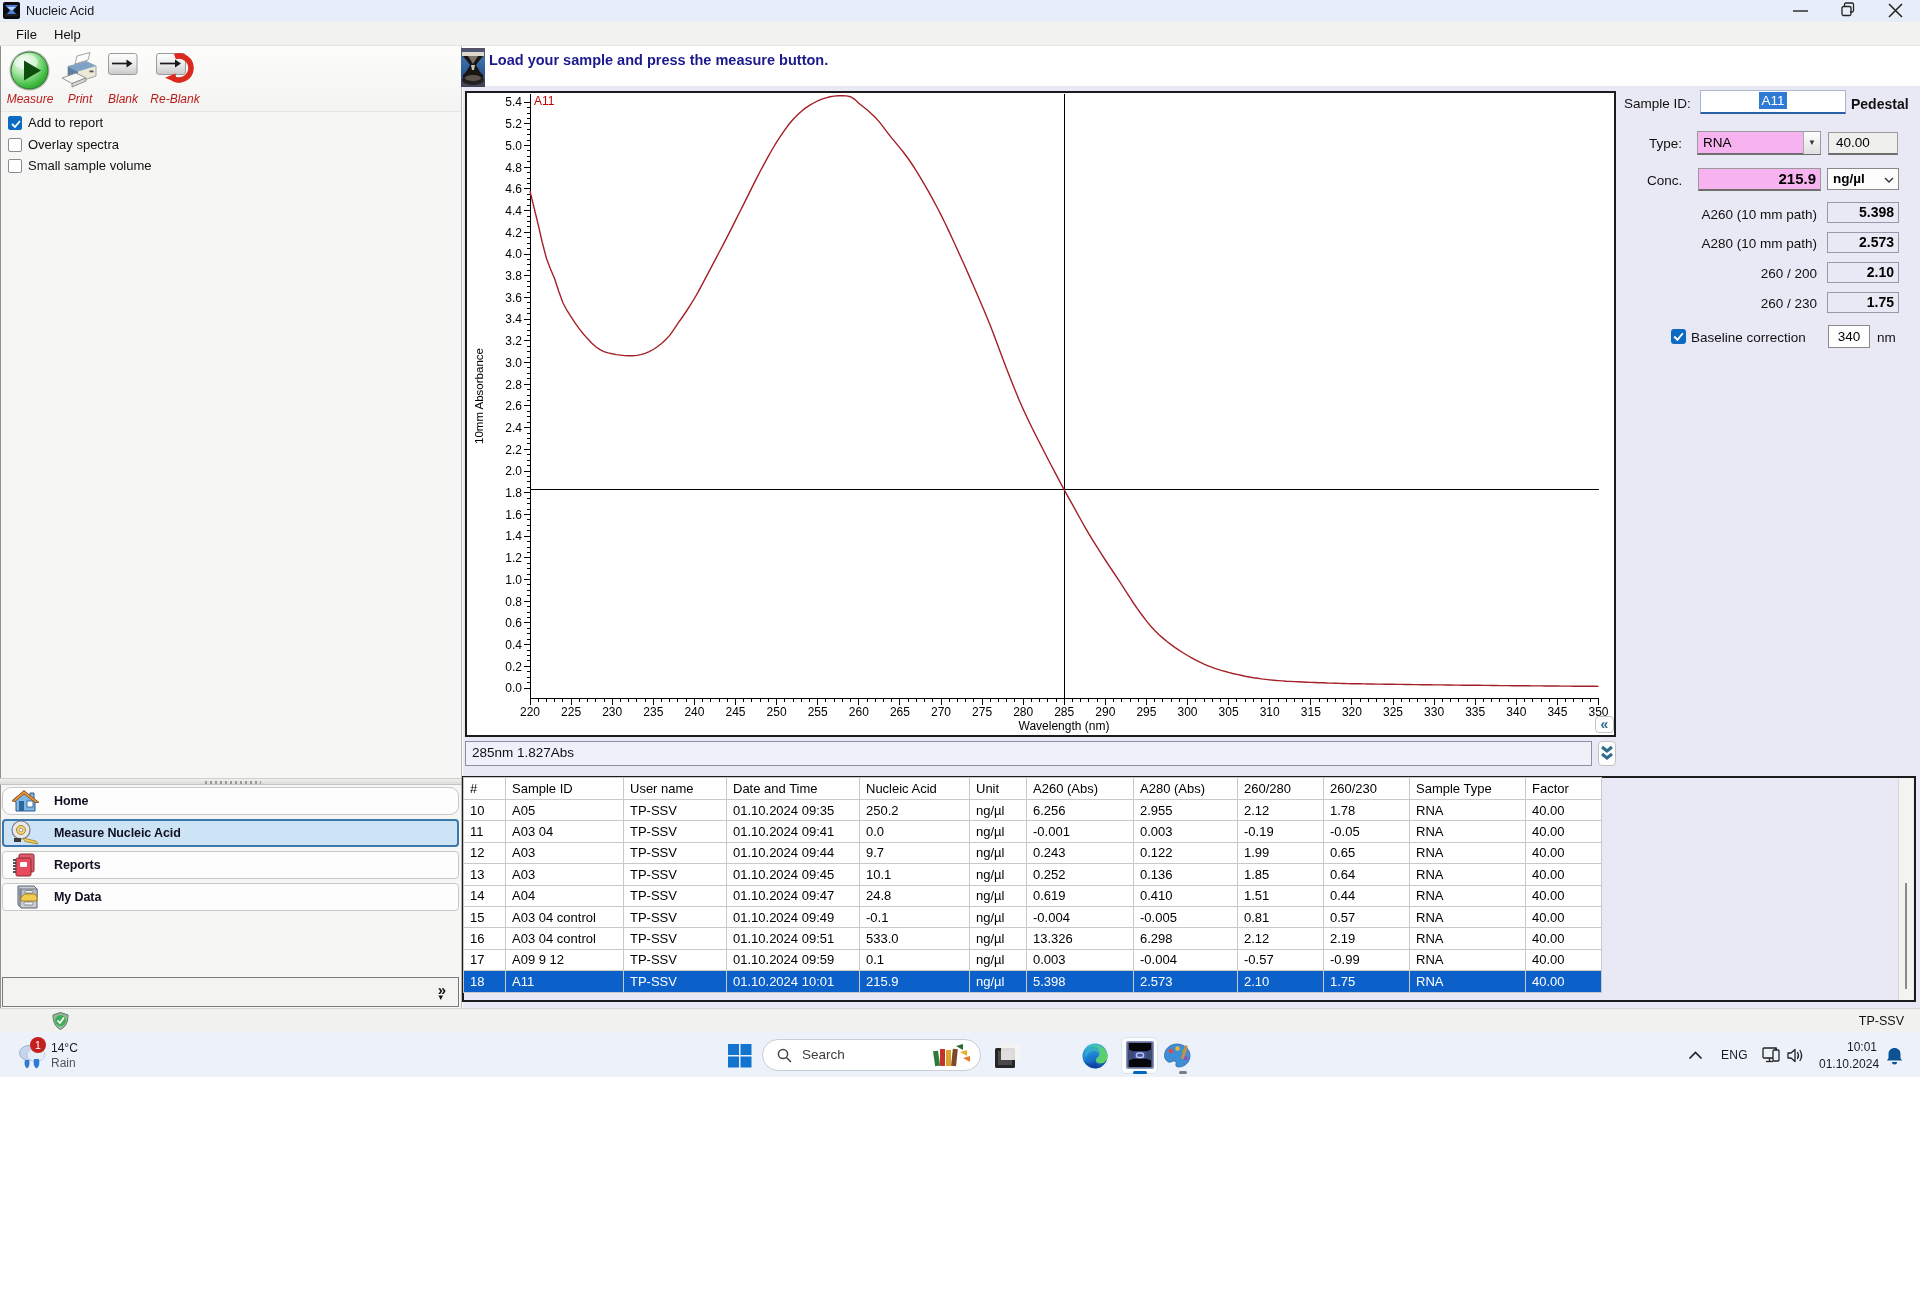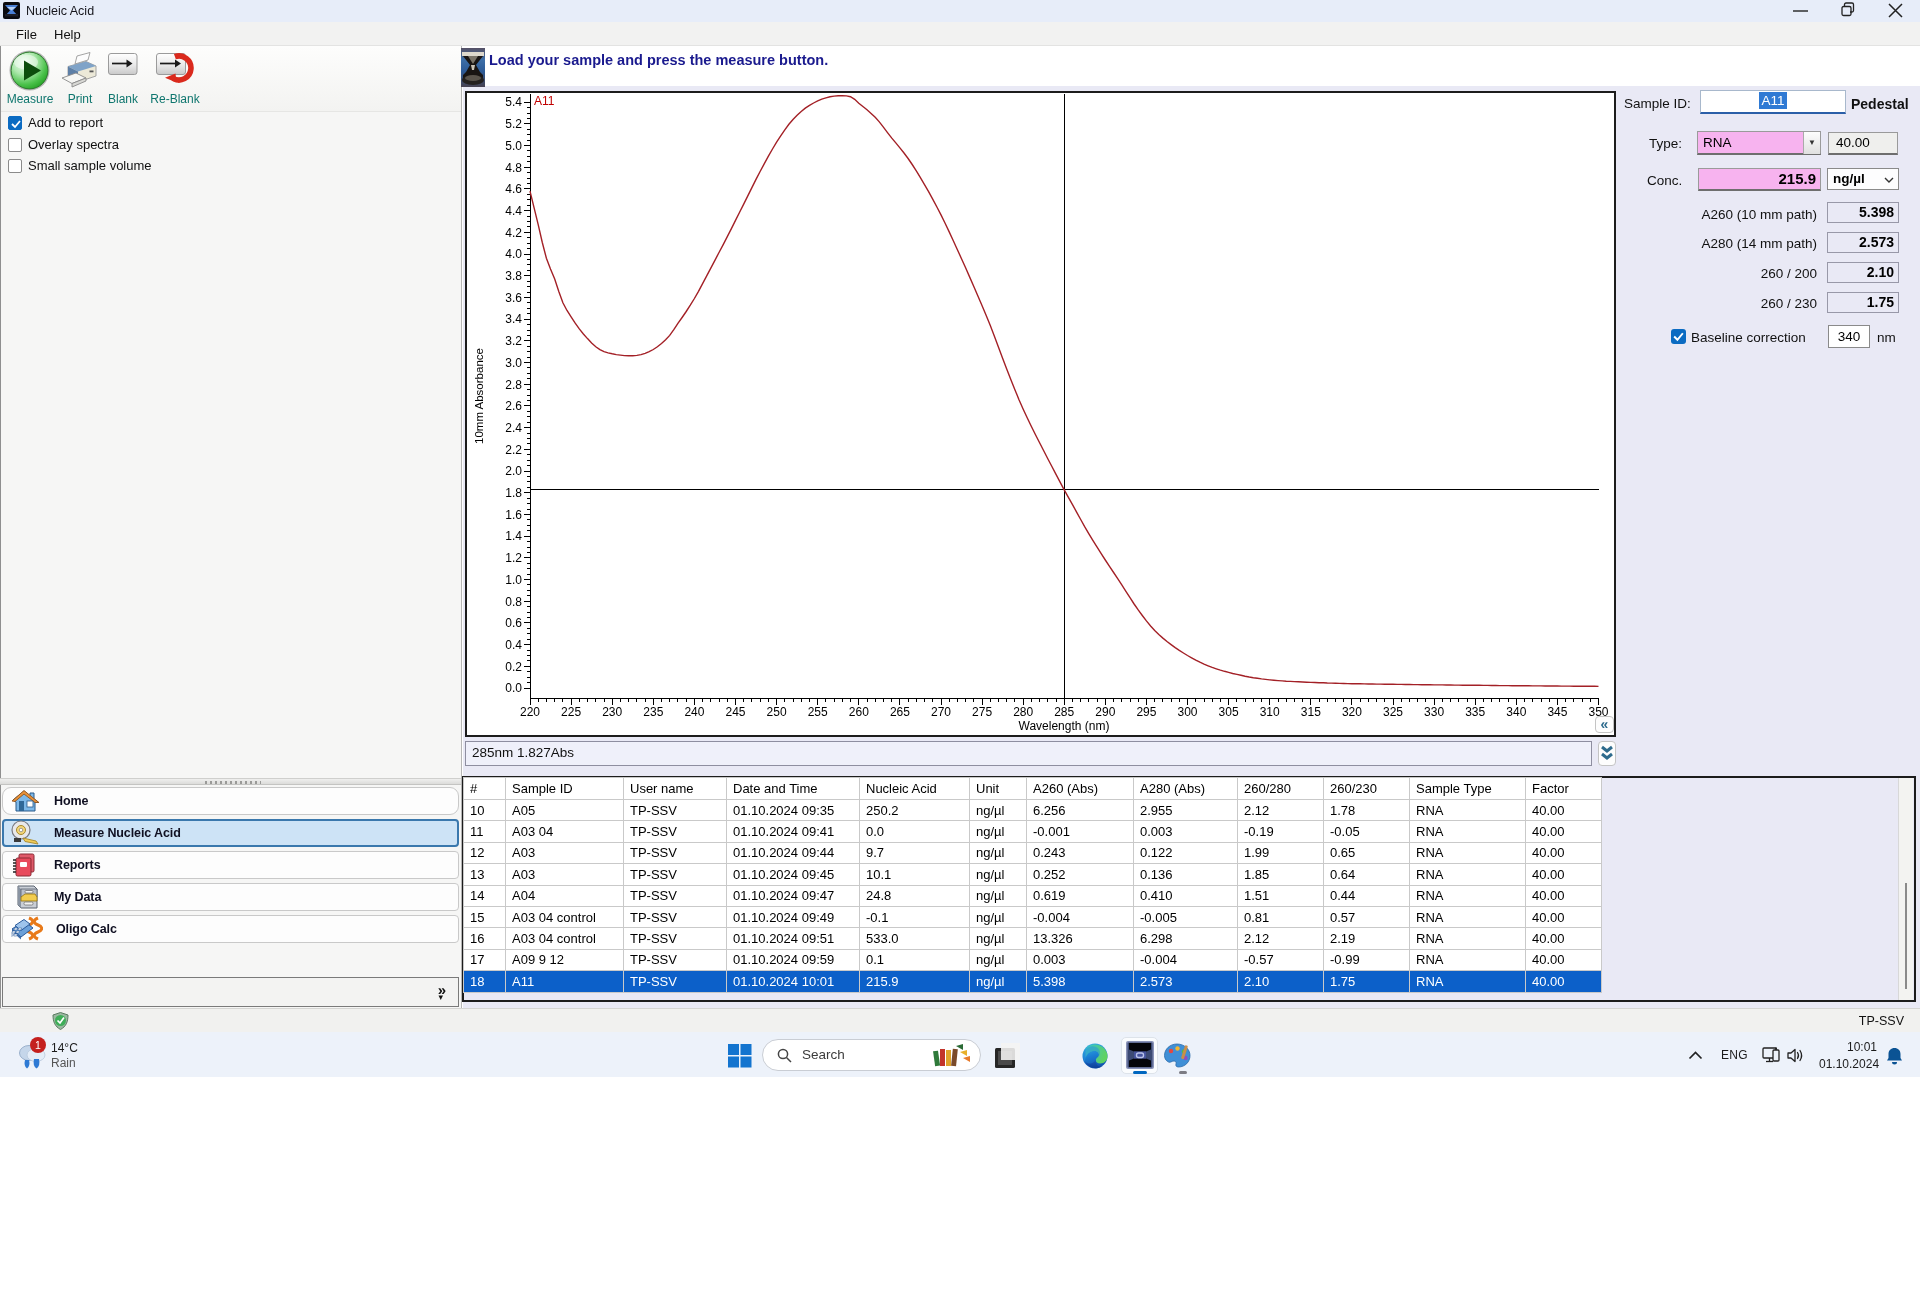--- a/index.html
+++ b/index.html
@@ -7,21 +7,21 @@
   #page { position:relative; width:1920px; height:1312px; overflow:hidden; background:#fff; }
   .abs { position:absolute; }
   
   #titlebar { left:0; top:0; width:1920px; height:22px; background:#e7edf9; }
   #titletxt { left:26px; top:4px; font-size:12.5px; color:#16161c; }
   #menubar { left:0; top:22px; width:1920px; height:24px; background:#f2f2f1; border-bottom:1px solid #e3e3e2;}
   .menuitem { top:27px; font-size:13px; color:#111; }
   
   #leftpanel { left:0; top:46px; width:462px; height:962px; background:#f6f6f5; border-right:1px solid #b6b6b6; }
   #toolbar { left:1px; top:46px; width:460px; height:66px; background:linear-gradient(#fdfdfc,#f3f3f1); border-bottom:1px solid #e6e6e4; }
-  .toollabel { font-size:12px; color:#0f766e; text-align:center; }
+  .toollabel { font-size:12px; color:#b91c1c; text-align:center;font-style:italic; }
   .cbrow { font-size:13px; color:#111; display:flex; align-items:center; gap:6px;}
   .cbox { width:14px; height:14px; border:1px solid #8b8b8b; background:#fff; border-radius:2px; display:inline-block;}
   .cbox.on { background:#0b6bc2; border-color:#0b6bc2; }
   .navitem { left:2px; width:457px; height:28px; background:#fdfdfd; border:1px solid #c9c9c9; border-radius:4px; display:flex; align-items:center; }
   .navitem.sel { background:#cde3f6; border:2px solid #3a78ad; }
   .navtxt { font-weight:bold; font-size:12.5px; letter-spacing:-0.1px; color:#101022; margin-left:13px;}
   
   #headband { left:463px; top:46px; width:1457px; height:40px; background:#fff; }
   #rightbg { left:463px; top:86px; width:1457px; height:922px; background:#e9e9f5; }
   #chartbox { left:465px; top:91px; width:1151px; height:646px; background:#fff; border:2px solid #1c1c1c; }
@@ -167,38 +167,20 @@
   <div class="abs navitem" style="top:883px;">
     <svg style="margin-left:8px;" width="30" height="27" viewBox="0 0 30 27">
       <path d="M7 2 L23 2 L26 5 L26 24 L10 24 L7 21 Z" fill="#c9ced6" stroke="#5a626e" stroke-width="1"></path>
       <path d="M7 2 L10 5 L10 24 L7 21 Z" fill="#8a94a2"></path>
       <path d="M10 5 L26 5 L26 13 L10 13 Z" fill="#b9bfc9" stroke="#5a626e" stroke-width="0.8"></path>
       <rect x="14" y="6.5" width="8" height="2.5" rx="1" fill="#f2f2f2" stroke="#666" stroke-width="0.7"></rect>
       <path d="M10 13 L14 10 L24 10 L26 13 L26 17 L10 17 Z" fill="#f2cc4e" stroke="#9a7a1a" stroke-width="0.9"></path>
       <rect x="13" y="18" width="9" height="3" rx="1.2" fill="#f2f2f2" stroke="#666" stroke-width="0.7"></rect>
     </svg>
     <span class="navtxt">My Data</span>
-  </div>
-  <div class="abs navitem" style="top:915px;">
-    <svg style="margin-left:8px;" width="32" height="27" viewBox="0 0 32 27">
-      <path d="M18 2 c5 2 5 5 0 7 c-5 2 -5 5 0 7 c5 2 5 5 0 7" fill="none" stroke="#e87a1a" stroke-width="3"></path>
-      <path d="M27 2 c-5 2 -5 5 0 7 c5 2 5 5 0 7 c-5 2 -5 5 0 7" fill="none" stroke="#e87a1a" stroke-width="3"></path>
-      <path d="M1 13 L13 5 L22 12 L10 21 Z" fill="#6a9fd8" stroke="#2a5a9a" stroke-width="1"></path>
-      <path d="M3 6.5 L12 0.5 L18 5 L9 11.5 Z" fill="#9ec4ec" stroke="#2a5a9a" stroke-width="1" transform="translate(1,3)"></path>
-      <path d="M10 21 L1 13 L1 15.5 L10 23.5 Z" fill="#3a6aa8"></path>
-      <g fill="#fff" stroke="#2a5a9a" stroke-width="0.5">
-        <rect x="8" y="12" width="3" height="2" transform="skewX(-20)"></rect>
-          <rect x="12" y="12" width="3" height="2" transform="skewX(-20)"></rect>
-        <rect x="7" y="15" width="3" height="2" transform="skewX(-20)"></rect>
-          <rect x="11" y="15" width="3" height="2" transform="skewX(-20)"></rect>
-        <rect x="6" y="18" width="3" height="2" transform="skewX(-20)"></rect>
-          <rect x="10" y="18" width="3" height="2" transform="skewX(-20)"></rect>
-      </g>
-    </svg>
-    <span class="navtxt">Oligo Calc</span>
   </div>
 
   <div class="abs" style="left:2px; top:977px; width:457px; height:30px; background:#f3f3f2; border:1px solid #7a7a7a;">
     <div style="position:absolute; right:12px; top:3px; color:#111; font-weight:bold; font-size:15px;">»</div>
     <div style="position:absolute; right:15px; top:14px; color:#111; font-size:9px;">▾</div>
   </div>
   <div class="abs" id="headband"></div>
   <div class="abs" id="rightbg"></div>
 
   <svg class="abs" style="left:461px; top:48px;" width="24" height="39" viewBox="0 0 24 39">
@@ -319,21 +301,21 @@
   <div class="abs" style="left:1828px; top:132px; width:70px; height:23px; background:#efefed; border:1px solid #9a9a9a; border-bottom:2px solid #6e6e6e; font-size:13.5px; line-height:20px; padding-left:7px; color:#000;">40.00</div>
   <div class="abs rlabel" style="left:1647px; top:173px;">Conc.</div>
   <div class="abs pinkfield" style="left:1698px; top:168px; width:123px; height:23px; font-weight:bold; font-size:15px; line-height:20px; text-align:right; padding-right:4px;">215.9</div>
   <div class="abs" style="left:1827px; top:168px; width:72px; height:22px; background:#fdfdfe; border:1px solid #8a8a8a; font-weight:bold; font-size:13.5px; line-height:20px; padding-left:5px; color:#000;">ng/µl
     <svg width="10" height="6" viewBox="0 0 10 6" style="position:absolute; right:4px; top:8px;">
         <path d="M1 1 L5 5 L9 1" fill="none" stroke="#333" stroke-width="1.4"></path>
       </svg>
   </div>
   <div class="abs rlabel" style="right:103px; top:207px;">A260 (10 mm path)</div>
   <div class="abs valfield" style="left:1827px; top:202px; width:72px; height:21px; line-height:19px;">5.398</div>
-  <div class="abs rlabel" style="right:103px; top:236px;">A280 (14 mm path)</div>
+  <div class="abs rlabel" style="right:103px; top:236px;">A280 (10 mm path)</div>
   <div class="abs valfield" style="left:1827px; top:232px; width:72px; height:21px; line-height:19px;">2.573</div>
   <div class="abs rlabel" style="right:103px; top:266px;">260 / 200</div>
   <div class="abs valfield" style="left:1827px; top:262px; width:72px; height:21px; line-height:19px;">2.10</div>
   <div class="abs rlabel" style="right:103px; top:296px;">260 / 230</div>
   <div class="abs valfield" style="left:1827px; top:292px; width:72px; height:21px; line-height:19px;">1.75</div>
   <div class="abs" style="left:1671px; top:329px; width:15px; height:15px; background:#0b6bc2; border-radius:3px;">
     <svg width="13" height="13" viewBox="0 0 12 12" style="margin:1px;">
         <path d="M2 6 L5 9 L10 3" fill="none" stroke="#fff" stroke-width="1.8"></path>
       </svg>
   </div>

